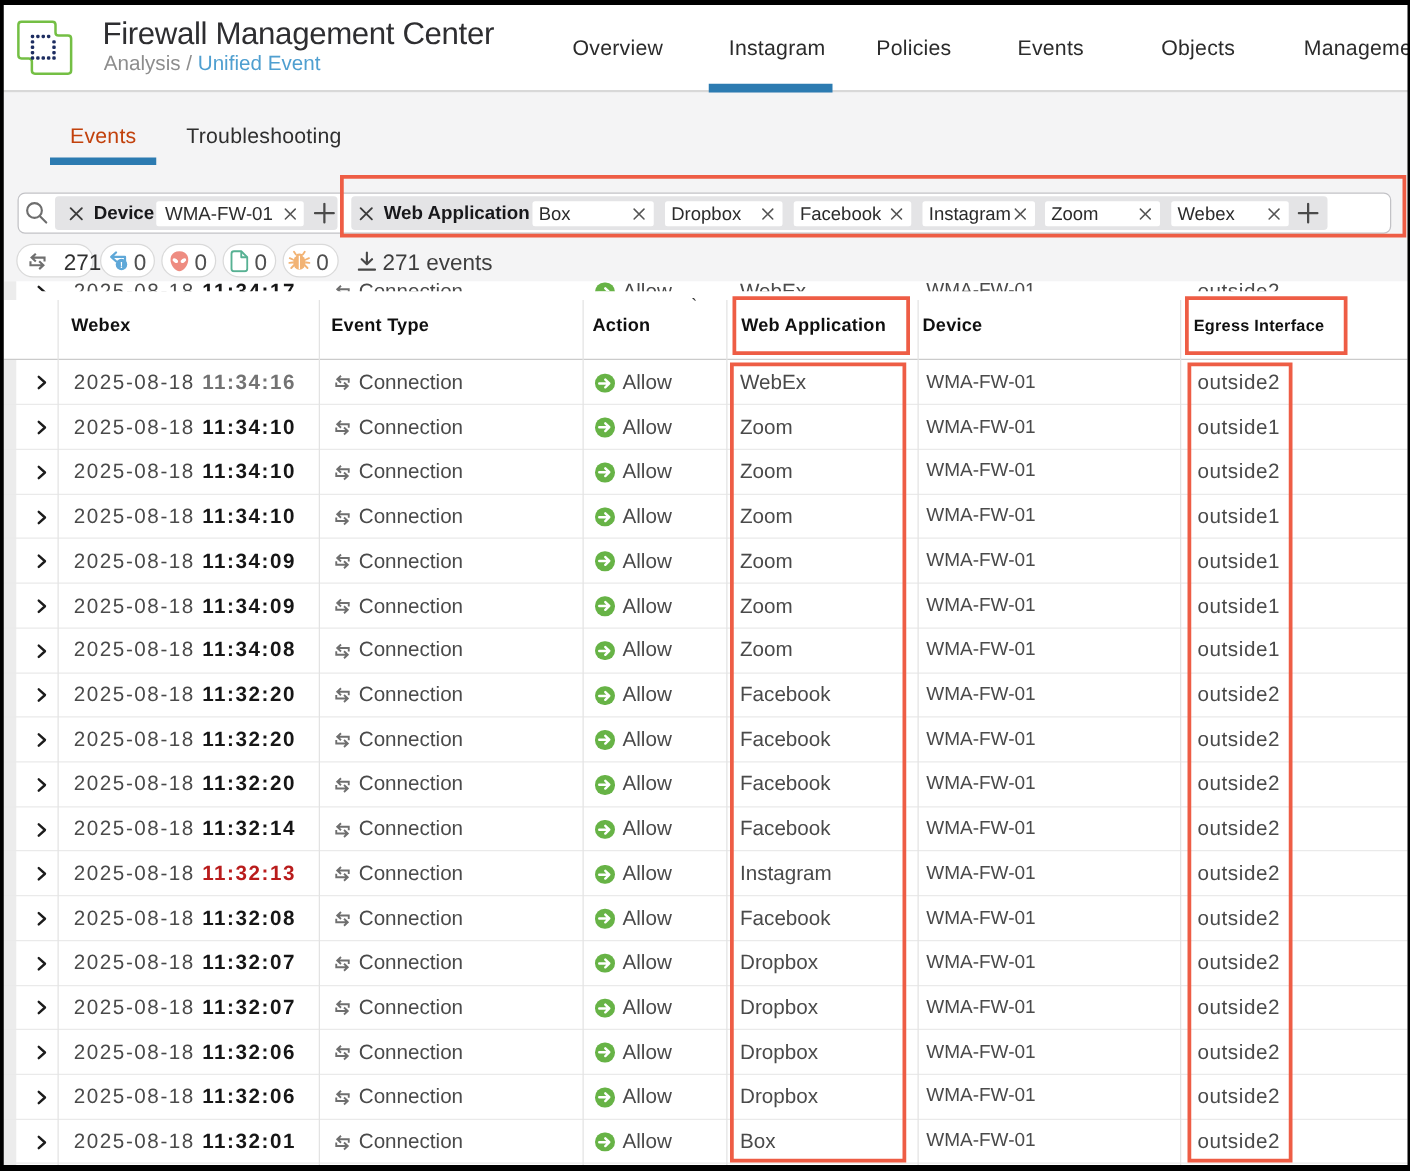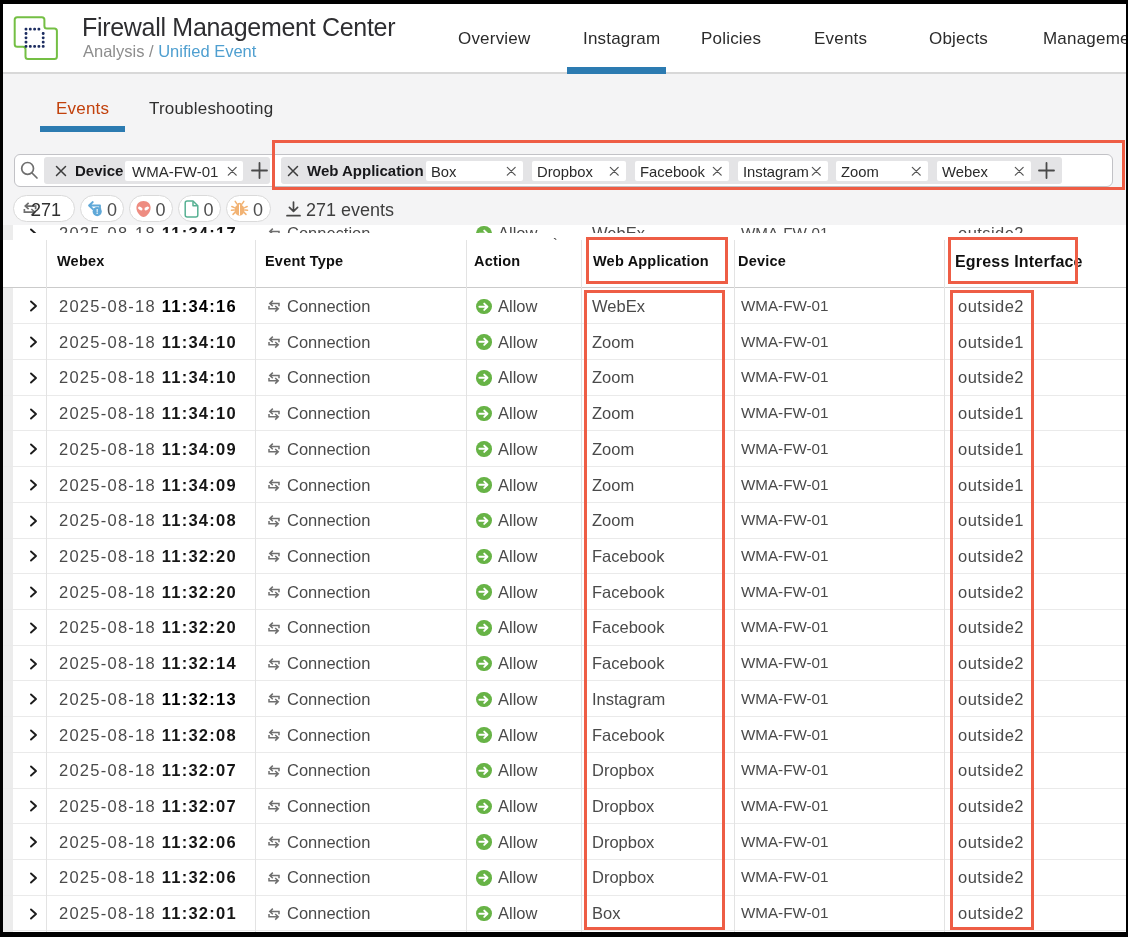--- a/index.html
+++ b/index.html
@@ -105,21 +105,21 @@
     <path d="M8.5 1 V16 M1 8.5 H16"></path>
   </svg>
 <div class="abs" style="left:272px;top:139.5px;width:853px;height:50px;border:3px solid #ee5d45;box-sizing:border-box"></div>
 <div class="abs" style="left:13.0px;top:195px;width:61.5px;height:27px;background:#fff;border:1.2px solid #dadada;border-radius:14px;box-sizing:border-box"></div>
 <div class="abs" style="left:21px;top:199.5px;width:18px;height:18px">
     <svg class="ic" style="left:0px;top:0px" width="18" height="18" viewBox="0 0 16 16" fill="none" stroke="#6f6f6f" stroke-width="1.5">
       <path d="M13 8.2 V5.4 H4.2 M6.8 2.6 L3.8 5.4 L6.8 8.2"></path>
       <path d="M3 8 V10.8 H11.8 M9.2 8 L12.2 10.8 L9.2 13.6"></path>
     </svg>
   </div>
-<div class="abs" style="left:31px;top:200px;font-size:18px;color:#303030">271</div>
+<div class="abs" style="left:51px;top:200px;font-size:18px;color:#303030">271</div>
 <div class="abs" style="left:79.5px;top:195px;width:44.0px;height:27px;background:#fff;border:1.2px solid #dadada;border-radius:14px;box-sizing:border-box"></div>
 <svg class="ic" style="left:86px;top:200px" width="17" height="17" viewBox="0 0 17 17">
     <path d="M14 12 V5.5 H3.5 M6.8 2 L3 5.5 L6.8 9" fill="none" stroke="#5fa8d8" stroke-width="1.8" stroke-linecap="round" stroke-linejoin="round"></path>
     <circle cx="11.2" cy="11.6" r="4.6" fill="#5fa8d8"></circle>
     <text x="11.2" y="14" font-family="Liberation Sans" font-size="7" font-weight="bold" fill="#fff" text-anchor="middle">!</text>
   </svg>
 <div class="abs" style="left:107px;top:200px;font-size:18px;color:#4f4f4f">0</div>
 <div class="abs" style="left:128.5px;top:195px;width:44.0px;height:27px;background:#fff;border:1.2px solid #dadada;border-radius:14px;box-sizing:border-box"></div>
 <svg class="ic" style="left:134.5px;top:199.5px" width="17" height="18" viewBox="0 0 17 18">
     <path d="M8.5 1 C13 1 15.6 4 15.6 7.8 C15.6 12.5 11.5 17 8.5 17 C5.5 17 1.4 12.5 1.4 7.8 C1.4 4 4 1 8.5 1 Z" fill="#ee8c81"></path>
@@ -171,27 +171,27 @@
       <div class="abs" style="left:741px;top:-1.4px;font-size:15.2px;color:#4a4a4a">WMA-FW-01</div>
       <div class="abs" style="left:958px;top:-1.4px;font-size:16.5px;letter-spacing:0.45px;color:#4a4a4a">outside2</div>
     </div>
   </div>
 <div class="abs" style="left:2.5px;top:240px;width:1123px;height:48px;background:#fff;border-bottom:1.5px solid #cbcbcb;box-sizing:border-box"></div>
 <div class="abs" style="left:57px;top:253px;font-size:14.5px;font-weight:bold;letter-spacing:0.2px;color:#101010;white-space:nowrap">Webex</div>
 <div class="abs" style="left:265px;top:253px;font-size:14.5px;font-weight:bold;letter-spacing:0.2px;color:#101010;white-space:nowrap">Event Type</div>
 <div class="abs" style="left:474px;top:253px;font-size:14.5px;font-weight:bold;letter-spacing:0.2px;color:#101010;white-space:nowrap">Action</div>
 <div class="abs" style="left:593px;top:253px;font-size:14.5px;font-weight:bold;letter-spacing:0.2px;color:#101010;white-space:nowrap">Web Application</div>
 <div class="abs" style="left:738px;top:253px;font-size:14.5px;font-weight:bold;letter-spacing:0.2px;color:#101010;white-space:nowrap">Device</div>
-<div class="abs" style="left:955px;top:253px;font-size:16px;font-weight:bold;letter-spacing:0.2px;color:#101010;white-space:nowrap">Egress Interface</div>
+<div class="abs" style="left:955px;top:253px;font-size:13px;font-weight:bold;letter-spacing:0.2px;color:#101010;white-space:nowrap">Egress Interface</div>
 <div class="abs" style="left:553px;top:236px;font-size:14px;color:#333">`</div>
 <div class="abs" style="left:2.5px;top:288.50px;width:1123px;height:35.72px;border-bottom:1px solid #eaeaea;box-sizing:border-box"></div>
 <svg class="ic" style="left:27.5px;top:300.36px" width="11" height="12" viewBox="0 0 11 12" fill="none" stroke="#1c1c1c" stroke-width="1.9" stroke-linecap="round" stroke-linejoin="round">
     <path d="M3 1.5 L8 6 L3 10.5"></path>
   </svg>
-<div class="abs" style="left:59px;top:296.9px;font-size:16.5px;letter-spacing:1.25px;color:#4a4a4a;white-space:nowrap">2025-08-18 <span style="font-weight:bold;color:#000000">11:34:16</span></div>
+<div class="abs" style="left:59px;top:296.9px;font-size:16.5px;letter-spacing:1.25px;color:#4a4a4a;white-space:nowrap">2025-08-18 <span style="font-weight:bold;color:#737373">11:34:16</span></div>
 <svg class="ic" style="left:266px;top:298.36px" width="16" height="16" viewBox="0 0 16 16" fill="none" stroke="#6f6f6f" stroke-width="1.5">
     <path d="M13 8.2 V5.4 H4.2 M6.8 2.6 L3.8 5.4 L6.8 8.2"></path>
     <path d="M3 8 V10.8 H11.8 M9.2 8 L12.2 10.8 L9.2 13.6"></path>
   </svg>
 <div class="abs" style="left:287px;top:296.9px;font-size:16.5px;color:#4a4a4a">Connection</div>
 <div class="ic" style="left:476px;top:298.61px;width:15.5px;height:15.5px;border-radius:50%;background:#67b346">
     <svg width="15.5" height="15.5" viewBox="0 0 16 16" fill="none" stroke="#fff" stroke-width="2" stroke-linecap="round" stroke-linejoin="round" style="position:absolute;left:0;top:0">
       <path d="M3.5 8 H11.5 M8.5 4.8 L11.8 8 L8.5 11.2"></path>
     </svg>
   </div>
@@ -386,21 +386,21 @@
     </svg>
   </div>
 <div class="abs" style="left:498px;top:654.1px;font-size:16.5px;color:#4a4a4a">Allow</div>
 <div class="abs" style="left:592px;top:654.1px;font-size:16.5px;color:#4a4a4a">Facebook</div>
 <div class="abs" style="left:741px;top:654.1px;font-size:15.2px;color:#4a4a4a">WMA-FW-01</div>
 <div class="abs" style="left:958px;top:654.1px;font-size:16.5px;letter-spacing:0.45px;color:#4a4a4a">outside2</div>
 <div class="abs" style="left:2.5px;top:681.42px;width:1123px;height:35.72px;border-bottom:1px solid #eaeaea;box-sizing:border-box"></div>
 <svg class="ic" style="left:27.5px;top:693.28px" width="11" height="12" viewBox="0 0 11 12" fill="none" stroke="#1c1c1c" stroke-width="1.9" stroke-linecap="round" stroke-linejoin="round">
     <path d="M3 1.5 L8 6 L3 10.5"></path>
   </svg>
-<div class="abs" style="left:59px;top:689.8px;font-size:16.5px;letter-spacing:1.25px;color:#4a4a4a;white-space:nowrap">2025-08-18 <span style="font-weight:bold;color:#000000">11:32:13</span></div>
+<div class="abs" style="left:59px;top:689.8px;font-size:16.5px;letter-spacing:1.25px;color:#4a4a4a;white-space:nowrap">2025-08-18 <span style="font-weight:bold;color:#b91c1c">11:32:13</span></div>
 <svg class="ic" style="left:266px;top:691.28px" width="16" height="16" viewBox="0 0 16 16" fill="none" stroke="#6f6f6f" stroke-width="1.5">
     <path d="M13 8.2 V5.4 H4.2 M6.8 2.6 L3.8 5.4 L6.8 8.2"></path>
     <path d="M3 8 V10.8 H11.8 M9.2 8 L12.2 10.8 L9.2 13.6"></path>
   </svg>
 <div class="abs" style="left:287px;top:689.8px;font-size:16.5px;color:#4a4a4a">Connection</div>
 <div class="ic" style="left:476px;top:691.53px;width:15.5px;height:15.5px;border-radius:50%;background:#67b346">
     <svg width="15.5" height="15.5" viewBox="0 0 16 16" fill="none" stroke="#fff" stroke-width="2" stroke-linecap="round" stroke-linejoin="round" style="position:absolute;left:0;top:0">
       <path d="M3.5 8 H11.5 M8.5 4.8 L11.8 8 L8.5 11.2"></path>
     </svg>
   </div>

